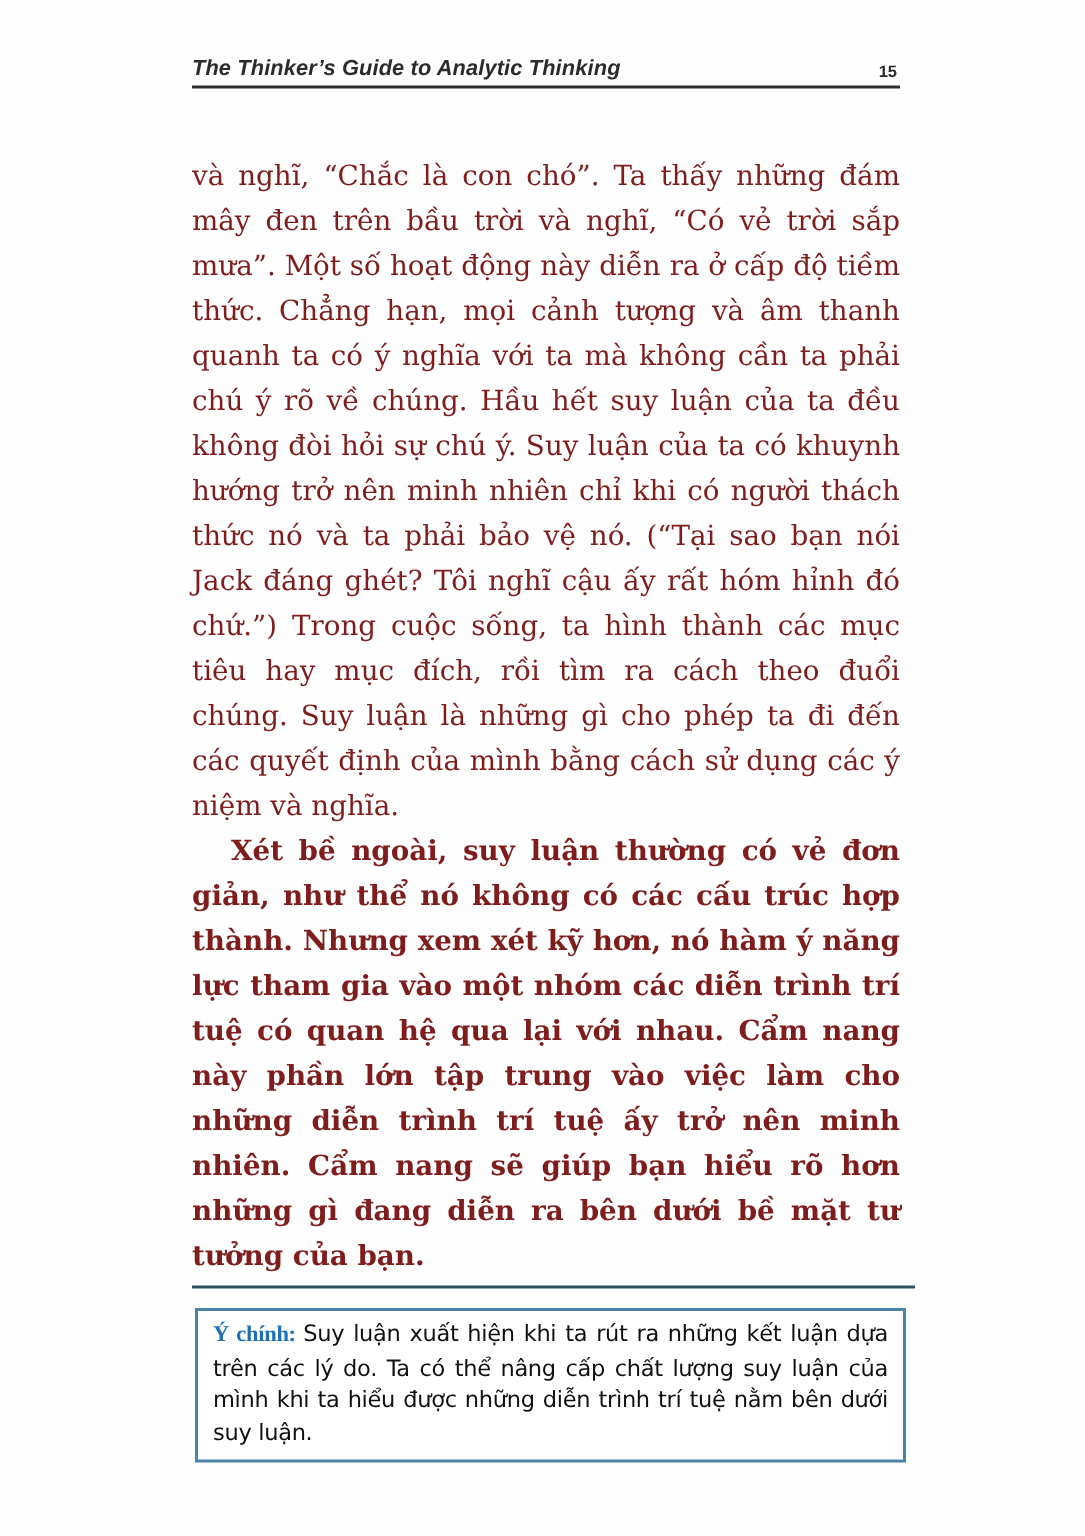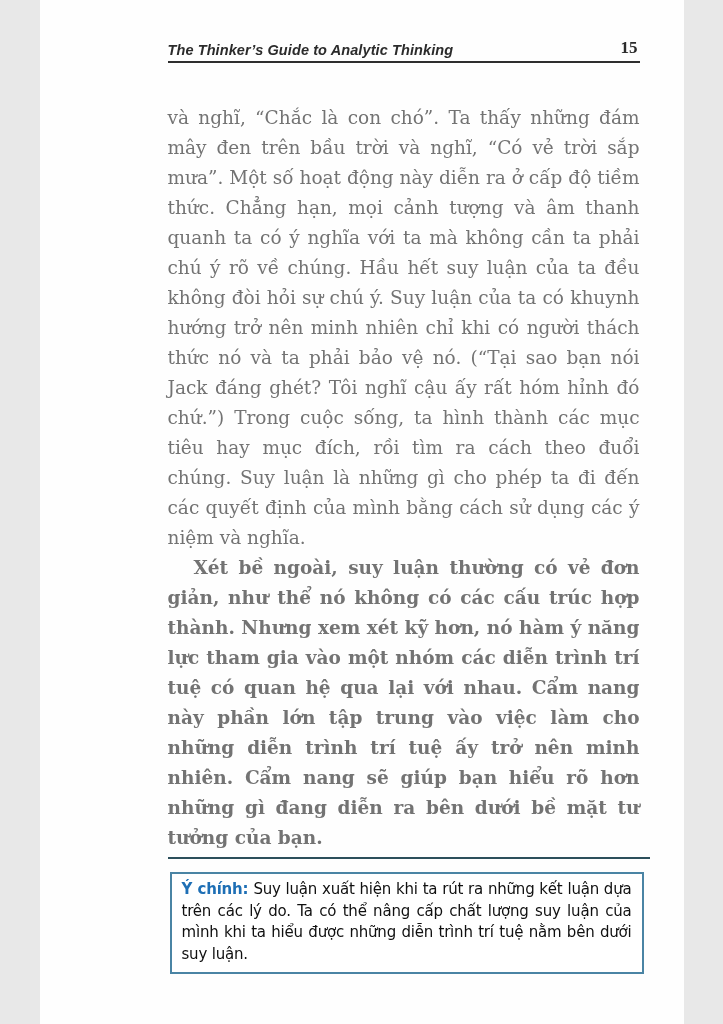--- a/index.html
+++ b/index.html
@@ -1,19 +1,19 @@
 <!DOCTYPE html>
 <html><head>
 <meta charset="utf-8">
 <style>
   * { margin: 0; padding: 0; box-sizing: border-box; }
   html, body { background: #e8e8e8; }
   .page {
     position: relative;
-    width: 644px;
+    width: 723px;
     height: 1024px;
     background: #fefefe;
     overflow: hidden;
     margin: 0 auto;
     font-family: "DejaVu Serif", serif;
   }
   .running-header {
     position: absolute;
     top: 38px;
     left: 128px;
@@ -26,34 +26,34 @@
   }
   .running-title {
     font-family: "Liberation Sans", sans-serif;
     font-style: italic;
     font-weight: 600;
     font-size: 14.5px;
     color: #2b2b2b;
     letter-spacing: 0.1px;
   }
   .page-number {
-    font-family: Liberation Serif, serif;
-    font-size: 17px;
+    font-family: Liberation Sans, sans-serif;
+    font-size: 11px;
     font-weight: 600;
     color: #2b2b2b;
     padding-right: 2px;
   }
   .body-text {
     position: absolute;
     top: 103px;
     left: 128px;
     width: 472px;
     font-size: 18.5px;
     line-height: 30px;
-    color: #737373;
+    color: #7f1d1d;
     text-align: justify;
   }
   .para { margin: 0; }
   .para.indent { text-indent: 26px; font-weight: bold; }
   .box-top-rule {
     position: absolute;
     top: 857px;
     left: 128px;
     width: 482px;
     height: 2px;
@@ -71,20 +71,21 @@
     font-size: 15px;
     line-height: 21.5px;
     color: #101010;
     text-align: justify;
     letter-spacing: -0.2px;
   }
   .key-idea-label {
     font-weight: bold;
     color: #1e6fb5;
     margin-right: 5px;
+    font-family: Liberation Serif, serif;
   }
 </style>
 </head>
 <body>
 
 <div class="page">
 
   <div class="running-header">
     <span class="running-title">The Thinker’s Guide to Analytic Thinking</span>
     <span class="page-number">15</span>

